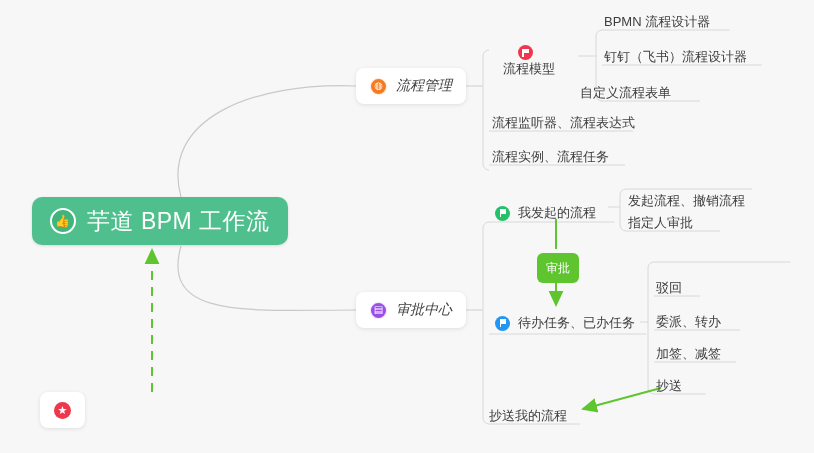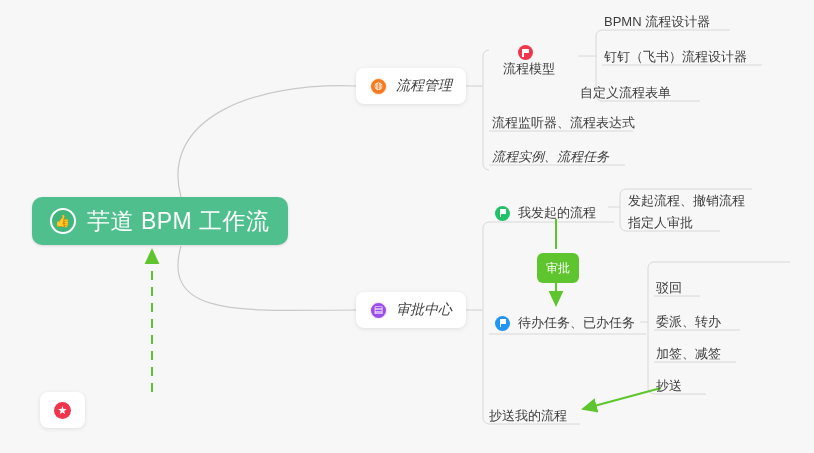--- a/index.html
+++ b/index.html
@@ -236,21 +236,21 @@
   <div class="node leaf" style="left:604px; top:11px;">
     <span>BPMN 流程设计器</span>
   </div>
   <div class="node leaf" style="left:580px; top:82px;">
     <span>自定义流程表单</span>
   </div>
 
   <div class="node leaf" style="left:492px; top:112px;">
     <span>流程监听器、流程表达式</span>
   </div>
-  <div class="node leaf" style="left:492px; top:146px;font-style:italic;">
+  <div class="node leaf" style="left:492px; top:146px;">
     <span>流程实例、流程任务</span>
   </div>
 
   <div class="node card" style="left:356px; top:292px;">
     <span class="dot clip dot-ring">▤</span>
     <span class="label">审批中心</span>
   </div>
 
   <div class="node leaf" style="left:628px; top:190px;">
     <span>发起流程、撤销流程</span>

